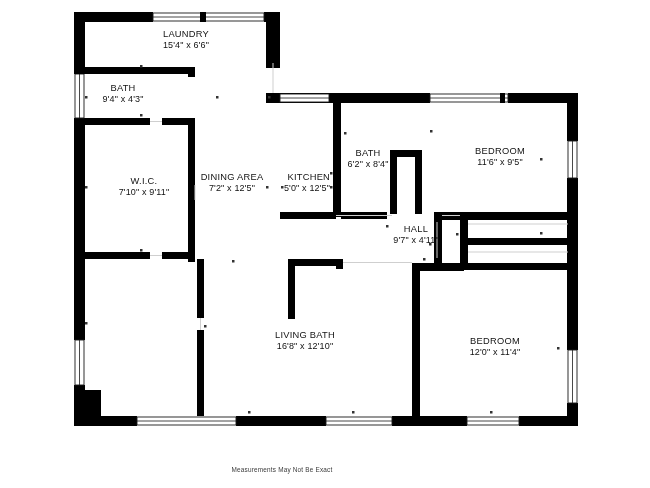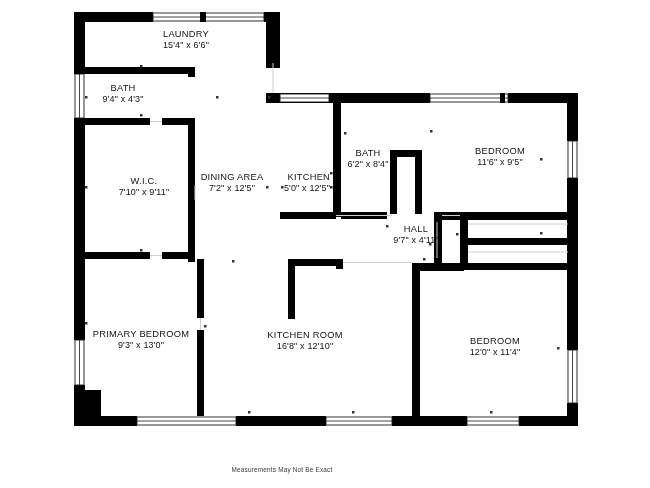--- a/index.html
+++ b/index.html
@@ -295,27 +295,23 @@
   <div class="room-label" style="left:500px; top:157px;">
     <span class="rname">BEDROOM</span>
     <span class="rdim">11'6" x 9'5"</span>
   </div>
 
   <div class="room-label" style="left:408px; top:235px;margin-left:8px;">
     <span class="rname">HALL</span>
     <span class="rdim">9'7" x 4'11"</span>
   </div>
 
-  <div class="room-label" style="left:141px; top:340px;">
-    <span class="rname">PRIMARY BEDROOM</span>
-    <span class="rdim">9'3" x 13'0"</span>
-  </div>
 
   <div class="room-label" style="left:305px; top:341px;">
-    <span class="rname">KITCHEN ROOM</span>
+    <span class="rname">LIVING BATH</span>
     <span class="rdim">16'8" x 12'10"</span>
   </div>
 
   <div class="room-label" style="left:495px; top:347px;">
     <span class="rname">BEDROOM</span>
     <span class="rdim">12'0" x 11'4"</span>
   </div>
 
   <div class="footer-note">Measurements May Not Be Exact</div>
 

